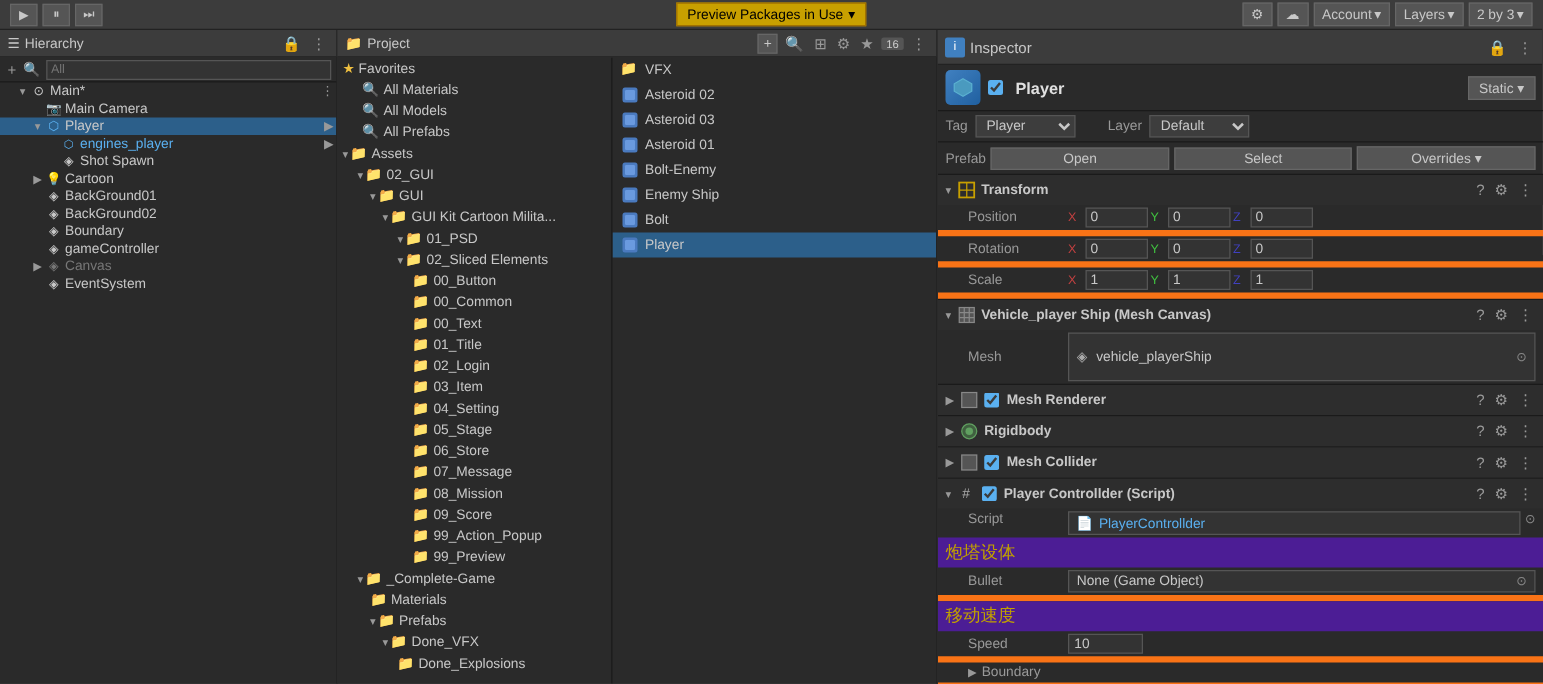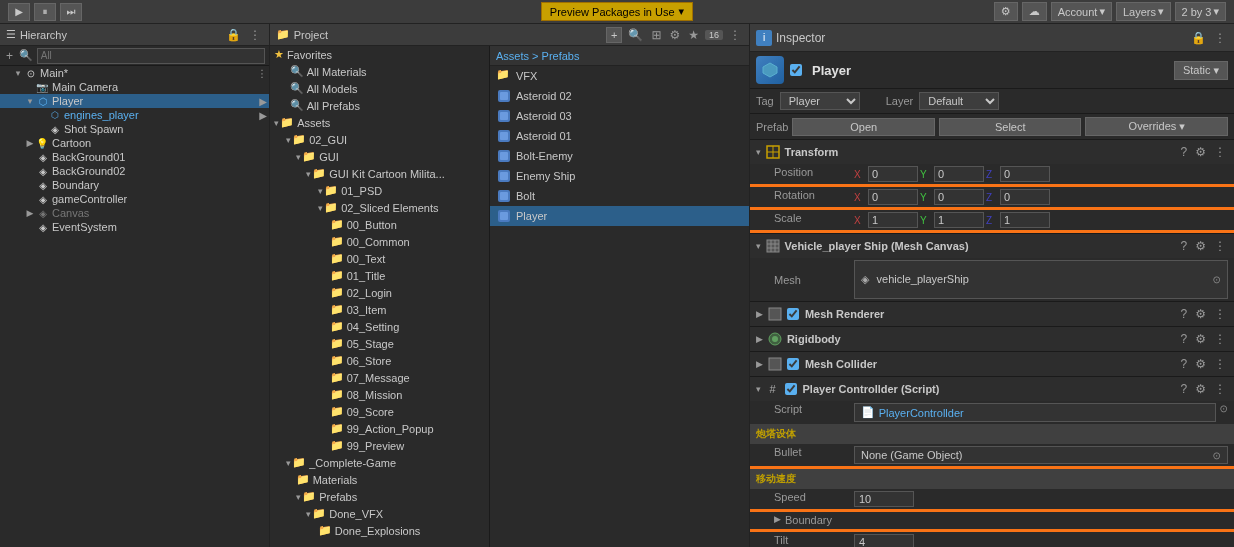--- a/index.html
+++ b/index.html
@@ -322,22 +322,23 @@
     }
     .comp-icon {
       width: 16px; height: 16px;
       display: flex; align-items: center; justify-content: center;
       font-size: 10px;
     }
     .comp-title { font-size: 11px; font-weight: bold; color: #c8c8c8; flex: 1; }
     .comp-actions { display: flex; gap: 4px; color: #999; font-size: 10px; }
     .prop-row {
       display: flex;
+      align-items: center;
       padding: 2px 6px 2px 24px;
-      border-bottom: 3px solid #f97316;
+      border-bottom: 5px solid #f97316;
       min-height: 20px;
     }
     .prop-label { color: #999; font-size: 11px; width: 80px; flex-shrink: 0; }
     .xyz-group { display: flex; align-items: center; gap: 2px; flex: 1; }
     .xyz-label { color: #c04040; font-size: 10px; width: 12px; }
     .xyz-label.y { color: #40c040; }
     .xyz-label.z { color: #4040c0; }
     .xyz-input {
       background: #333; border: 1px solid #555;
       color: #c8c8c8; font-size: 11px; padding: 1px 3px;
@@ -351,23 +352,23 @@
     .mesh-label { color: #999; font-size: 11px; width: 80px; }
     .mesh-value {
       flex: 1;
       background: #333; border: 1px solid #555;
       color: #c8c8c8; font-size: 11px; padding: 12px 6px;
       display: flex; align-items: center; justify-content: space-between;
     }
     .section-label {
       padding: 3px 6px;
       color: #c0a000;
-      font-size: 10px;
-      font-weight: bold;
-      background: #404040;
+      font-size: 14px;
+      font-weight: normal;
+      background: #4c1d95;
     }
     .script-row {
       display: flex;
       padding: 2px 6px 2px 24px;
     }
     .script-label { color: #999; font-size: 11px; width: 80px; }
     .script-value {
       flex: 1;
       background: #333; border: 1px solid #555;
       color: #5ab0f0; font-size: 11px; padding: 2px 6px;
@@ -691,23 +692,20 @@
           <span class="folder-icon">📁</span>
           <span class="folder-label">Done_VFX</span>
         </div>
         <div class="folder-item" style="padding-left:48px;">
           <span class="folder-icon">📁</span>
           <span class="folder-label">Done_Explosions</span>
         </div>
       </div>
 
       <div class="project-right">
-        <div class="breadcrumb-bar">
-          <span>Assets &gt; Prefabs</span>
-        </div>
 
         <div class="asset-item">
           <span class="asset-icon" style="color:#f0c040;">📁</span>
           <span class="asset-label">VFX</span>
         </div>
 
         <div class="asset-item">
           <span class="asset-icon">
             <svg width="16" height="16" viewBox="0 0 16 16">
                 <rect x="2" y="2" width="12" height="12" rx="2" fill="#4a7abf"></rect>

